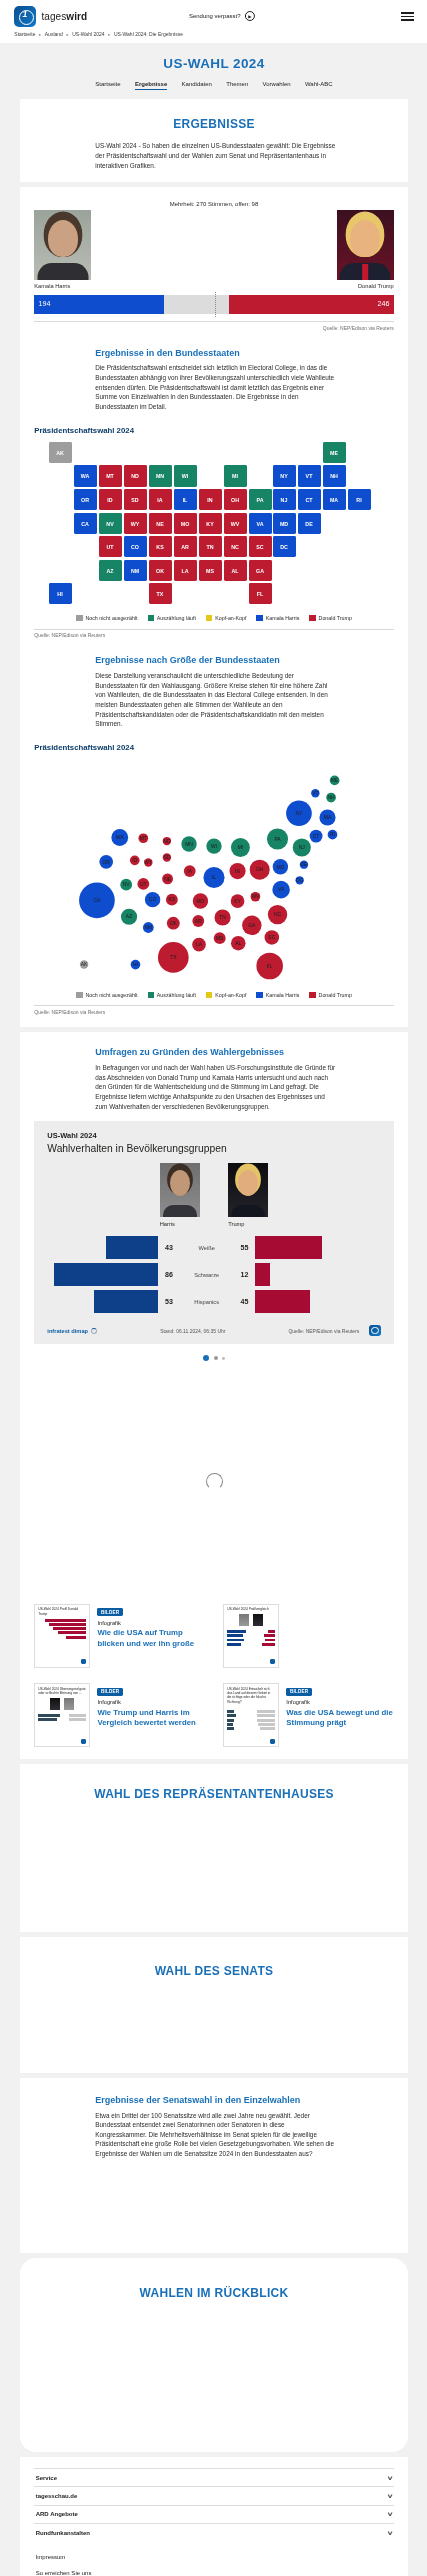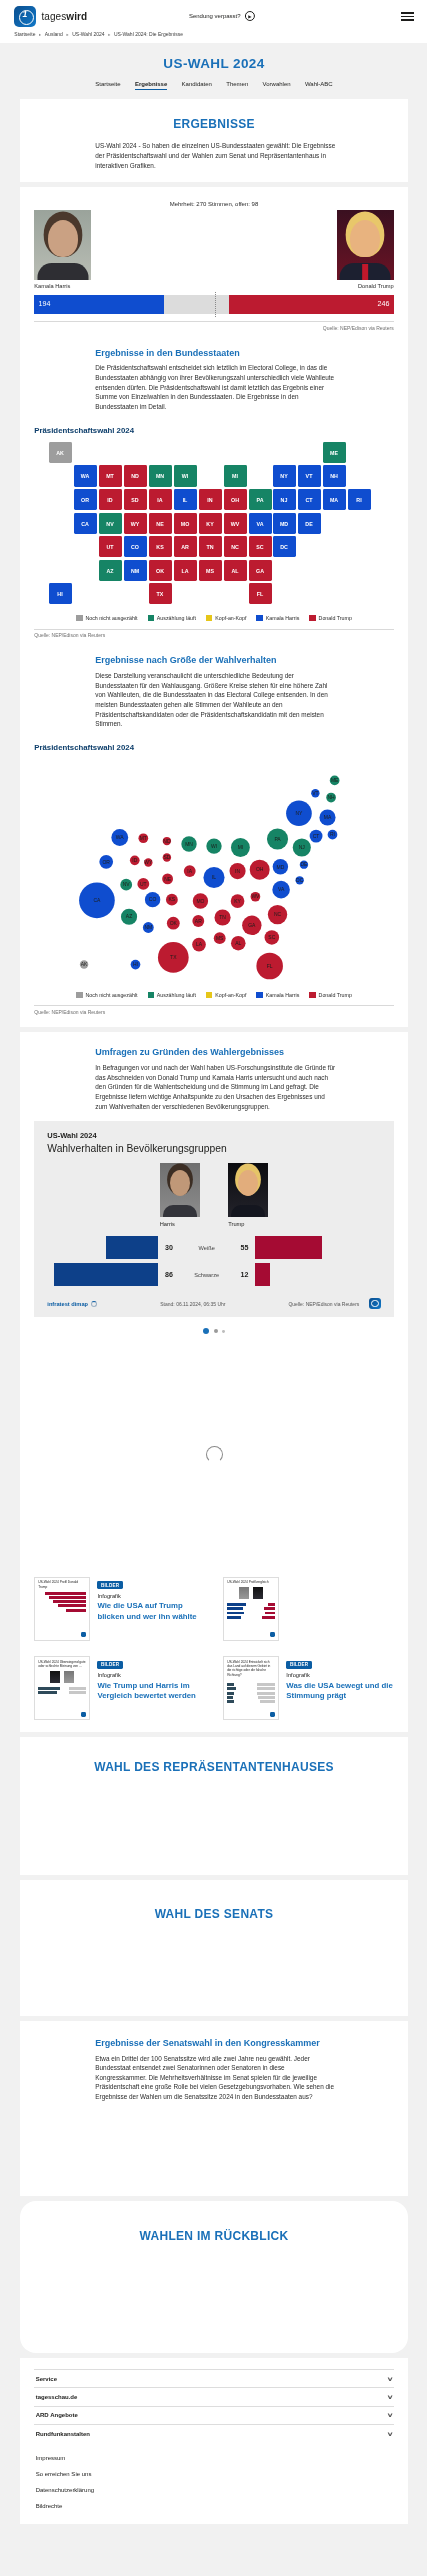--- a/index.html
+++ b/index.html
@@ -126,22 +126,22 @@
   .tface { width:10px; height:12px; }
   .tface.h { background:linear-gradient(180deg,#777,#999); }
   .tface.t { background:linear-gradient(180deg,#111,#2c2c34); }
   .tfoot { position:absolute; bottom:2.1px; left:2.9px; right:2.9px; display:flex; justify-content:space-between; align-items:center; font-size:2.5px; color:#888; }
   .tfoot .c { width:5px; height:5px; border-radius:1.4px; background:#0b5da3; }
   .badge { display:inline-block; background:#0b5da3; color:#fff; font-size:4.6px; font-weight:bold; padding:1.4px 3.6px; border-radius:1.4px; letter-spacing:0.2px; }
   .kick { font-size:5.7px; color:#1d1d1b; margin-top:3.6px; }
   .t-title { font-size:7.8px; font-weight:bold; color:#1a70b8; line-height:1.3; margin-top:2.9px; }
 
   
-  #card-house { height:138px; } #card-senate { height:136px; }
-  #card-retro { height:152px;border-radius:16px; } #card-senate-states { min-height:175px; }
+  #card-house { height:168px; } #card-senate { height:136px; }
+  #card-retro { height:194px;border-radius:16px; } #card-senate-states { min-height:175px; }
 
   
   .footer-card { background:#fff; margin:0 20px; padding:11.4px 14.3px 10px; }
   .acc { border-top:0.7px solid #ddd; display:flex; align-items:center; justify-content:space-between; padding:5.7px 1.4px; font-size:6px; font-weight:bold; color:#1d1d1b; cursor:pointer; }
   .acc:last-of-type { border-bottom:0.7px solid #ddd; }
   .chev { color:#555; font-size:5.7px; transform:scaleX(1.6); }
   .flinks { margin:7.1px 1.4px 0; }
   .flinks a { display:block; font-size:6px; color:#1d1d1b; text-decoration:none; padding:5px 0; }
 </style>
 </head>
@@ -289,21 +289,21 @@
         <span>Kamala Harris</span>
       </span>
       <span class="lgi">
         <i class="sw" style="background:#bc1b30"></i>
         <span>Donald Trump</span>
       </span>
     </div>
   <div class="rule"></div>
   <div class="source">Quelle: NEP/Edison via Reuters</div>
 
-  <div class="h3 indent">Ergebnisse nach Größe der Wahlverhalten</div>
+  <div class="h3 indent">Ergebnisse nach Größe der Bundesstaaten</div>
   <p class="para indent">Diese Darstellung veranschaulicht die unterschiedliche Bedeutung der Bundesstaaten für den Wahlausgang. Größere Kreise stehen für eine höhere Zahl von Wahlleuten, die die Bundesstaaten in das Electoral College entsenden. In den meisten Bundesstaaten gehen alle Stimmen der Wahlleute an den Präsidentschaftskandidaten oder die Präsidentschaftskandidatin mit den meisten Stimmen.</p>
   <div class="subhead">Präsidentschaftswahl 2024</div>
 
   <div class="bubblewrap">
     <svg id="bubbles" width="314" height="227" viewBox="0 0 420 318">
         <circle cx="379" cy="30" r="6.8" fill="#168465"></circle>
         <text x="379" y="30" text-anchor="middle" dy="2.4" font-size="7" fill="#1d1d1b" font-family="Liberation Sans, sans-serif">ME</text>
         <circle cx="352" cy="48" r="5.9" fill="#0f4dcf"></circle>
         <text x="352" y="48" text-anchor="middle" dy="2.4" font-size="7" fill="#1d1d1b" font-family="Liberation Sans, sans-serif">VT</text>
         <circle cx="374" cy="54" r="6.8" fill="#168465"></circle>
@@ -453,36 +453,47 @@
             <div class="body"></div>
           </div>
         <span class="mini-name">Trump</span>
       </div>
     </div>
     <div class="drows" id="demorows">
         <div class="drow">
           <div class="dbl">
             <div class="dbar l" style="width:52px"></div>
           </div>
-          <span class="dnum">30</span>
+          <span class="dnum">43</span>
           <span class="dlabel">Weiße</span>
           <span class="dnum">55</span>
           <div>
             <div class="dbar r" style="width:67px"></div>
           </div>
         </div>
         <div class="drow">
           <div class="dbl">
             <div class="dbar l" style="width:104px"></div>
           </div>
           <span class="dnum">86</span>
           <span class="dlabel">Schwarze</span>
           <span class="dnum">12</span>
           <div>
             <div class="dbar r" style="width:14.5px"></div>
+          </div>
+        </div>
+        <div class="drow">
+          <div class="dbl">
+            <div class="dbar l" style="width:64px"></div>
+          </div>
+          <span class="dnum">53</span>
+          <span class="dlabel">Hispanics</span>
+          <span class="dnum">45</span>
+          <div>
+            <div class="dbar r" style="width:55px"></div>
           </div>
         </div>
       </div>
     <div class="info-foot">
       <span class="provider">
           <span>infratest dimap</span>
           <i></i>
         </span>
       <span class="mid">Stand: 06.11.2024, 06:35 Uhr</span>
       <span>Quelle: NEP/Edison via Reuters</span>
@@ -511,21 +522,21 @@
             <i style="width:20px"></i>
           </div>
         <div class="tfoot">
             <span></span>
             <span class="c"></span>
           </div>
       </div>
       <div>
         <span class="badge">BILDER</span>
         <div class="kick">Infografik</div>
-        <div class="t-title">Wie die USA auf Trump blicken und wer ihn wählte</div>
+        <div class="t-title">Wie die USA auf Trump blicken und wer ihn große</div>
       </div>
     </div>
     <div class="teaser">
       <div class="thumb">
         <div class="tt">US-Wahl 2024 Profilvergleich</div>
         <div class="tminirow">
             <span class="tface h"></span>
             <span class="tface t"></span>
           </div>
         <div style="display:flex;gap:2.9px">
@@ -611,21 +622,21 @@
 
 <div class="card" id="card-house">
   <div class="h2" style="margin-top:10px">WAHL DES REPRÄSENTANTENHAUSES</div>
 </div>
 
 <div class="card" id="card-senate">
   <div class="h2" style="margin-top:14.3px">WAHL DES SENATS</div>
 </div>
 
 <div class="card" id="card-senate-states">
-  <div class="h3 indent" style="margin-top:4.3px">Ergebnisse der Senatswahl in den Kongresskammer</div>
+  <div class="h3 indent" style="margin-top:4.3px">Ergebnisse der Senatswahl in den Einzelwahlen</div>
   <p class="para indent">Etwa ein Drittel der 100 Senatssitze wird alle zwei Jahre neu gewählt. Jeder Bundesstaat entsendet zwei Senatorinnen oder Senatoren in diese Kongresskammer. Die Mehrheitsverhältnisse im Senat spielen für die jeweilige Präsidentschaft eine große Rolle bei vielen Gesetzgebungsvorhaben. Wie sehen die Ergebnisse der Wahlen um die Senatssitze 2024 in den Bundesstaaten aus?</p>
 </div>
 
 <div class="card" id="card-retro">
   <div class="h2" style="margin-top:15.7px">WAHLEN IM RÜCKBLICK</div>
 </div>
 
 <div class="footer-card">
   <div class="acc">
       <span>Service</span>

